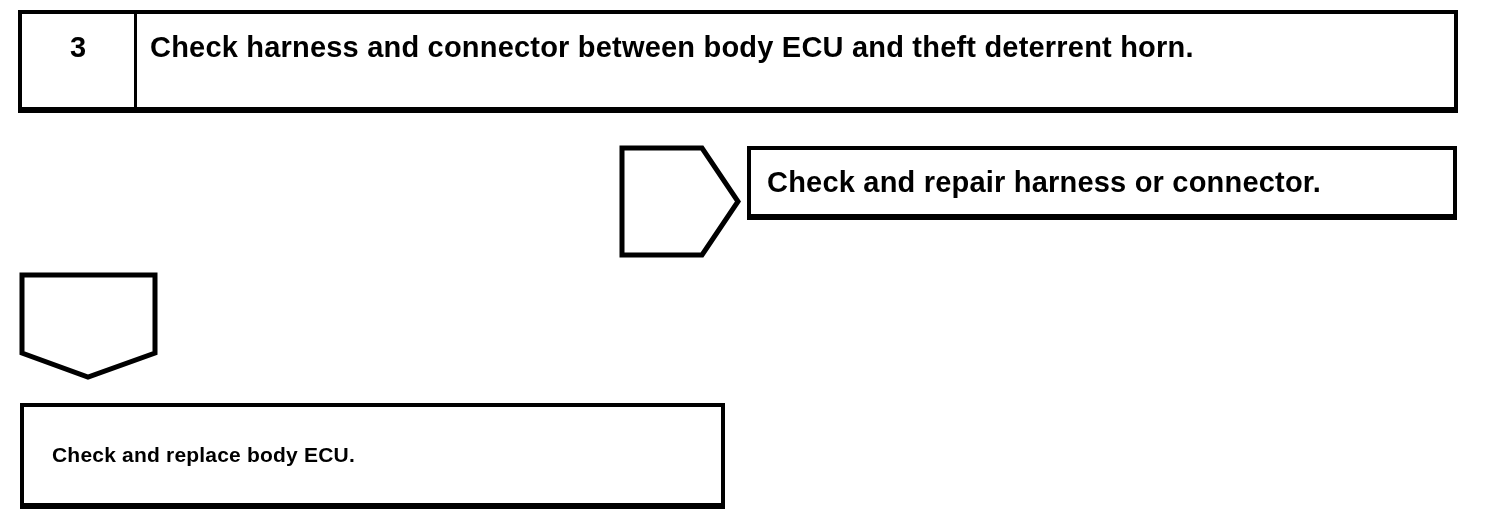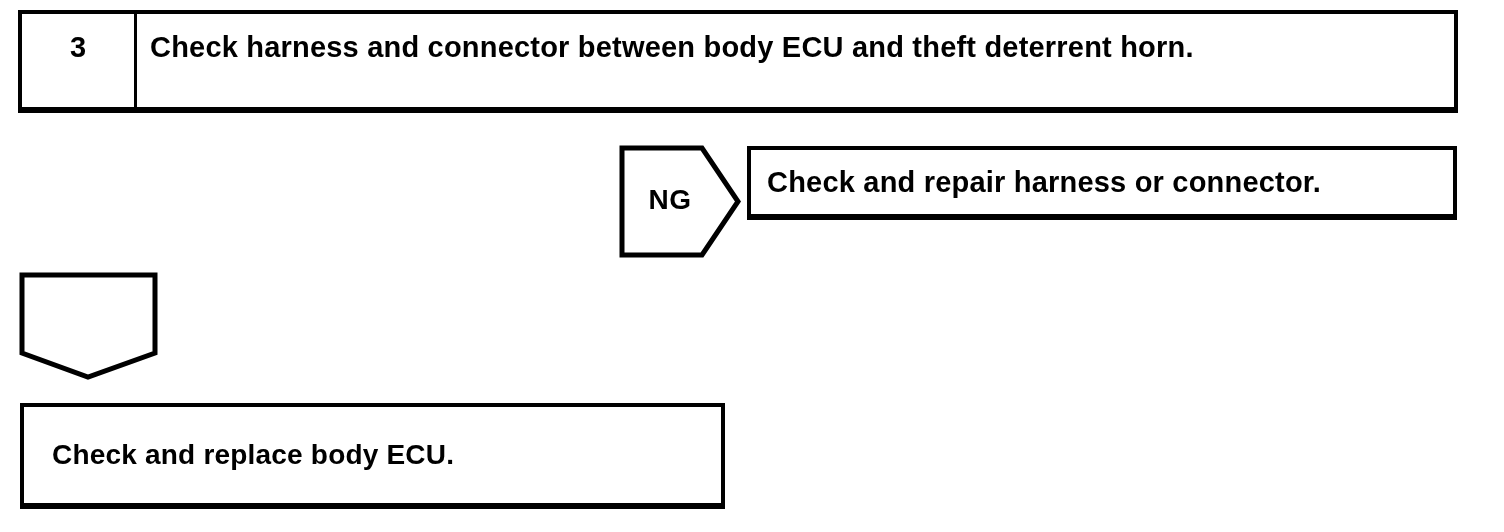--- a/index.html
+++ b/index.html
@@ -104,40 +104,39 @@
   .ok-action-box {
     left: 20px;
     top: 403px;
     width: 705px;
     height: 106px;
     display: flex;
     align-items: center;
   }
   .ok-action-text {
     padding-left: 28px;
-    font-size: 28px;
+    font-size: 21px;
     font-weight: bold;
     letter-spacing: 0.2px;
   }
 </style>
 </head>
 <body>
 
 <div class="box step-box">
   <div class="step-number-cell">
     <span>3</span>
   </div>
   <div class="step-instruction">Check harness and connector between body ECU and theft deterrent horn.</div>
 </div>
 
 <div class="connector ng-connector">
   <svg width="124" height="115" viewBox="0 0 124 115">
     <polygon points="4,4 84,4 120,57.5 84,111 4,111" fill="#ffffff" stroke="#000000" stroke-width="5" stroke-linejoin="miter"></polygon>
   </svg>
-  <div class="connector-label ng-label">NG</div>
 </div>
 
 <div class="box ng-action-box">
   <div class="ng-action-text">Check and repair harness or connector.</div>
 </div>
 
 <div class="connector ok-connector">
   <svg width="141" height="110" viewBox="0 0 141 110">
     <polygon points="4,4 137,4 137,82 70,106 4,82" fill="#ffffff" stroke="#000000" stroke-width="5" stroke-linejoin="miter"></polygon>
   </svg>

